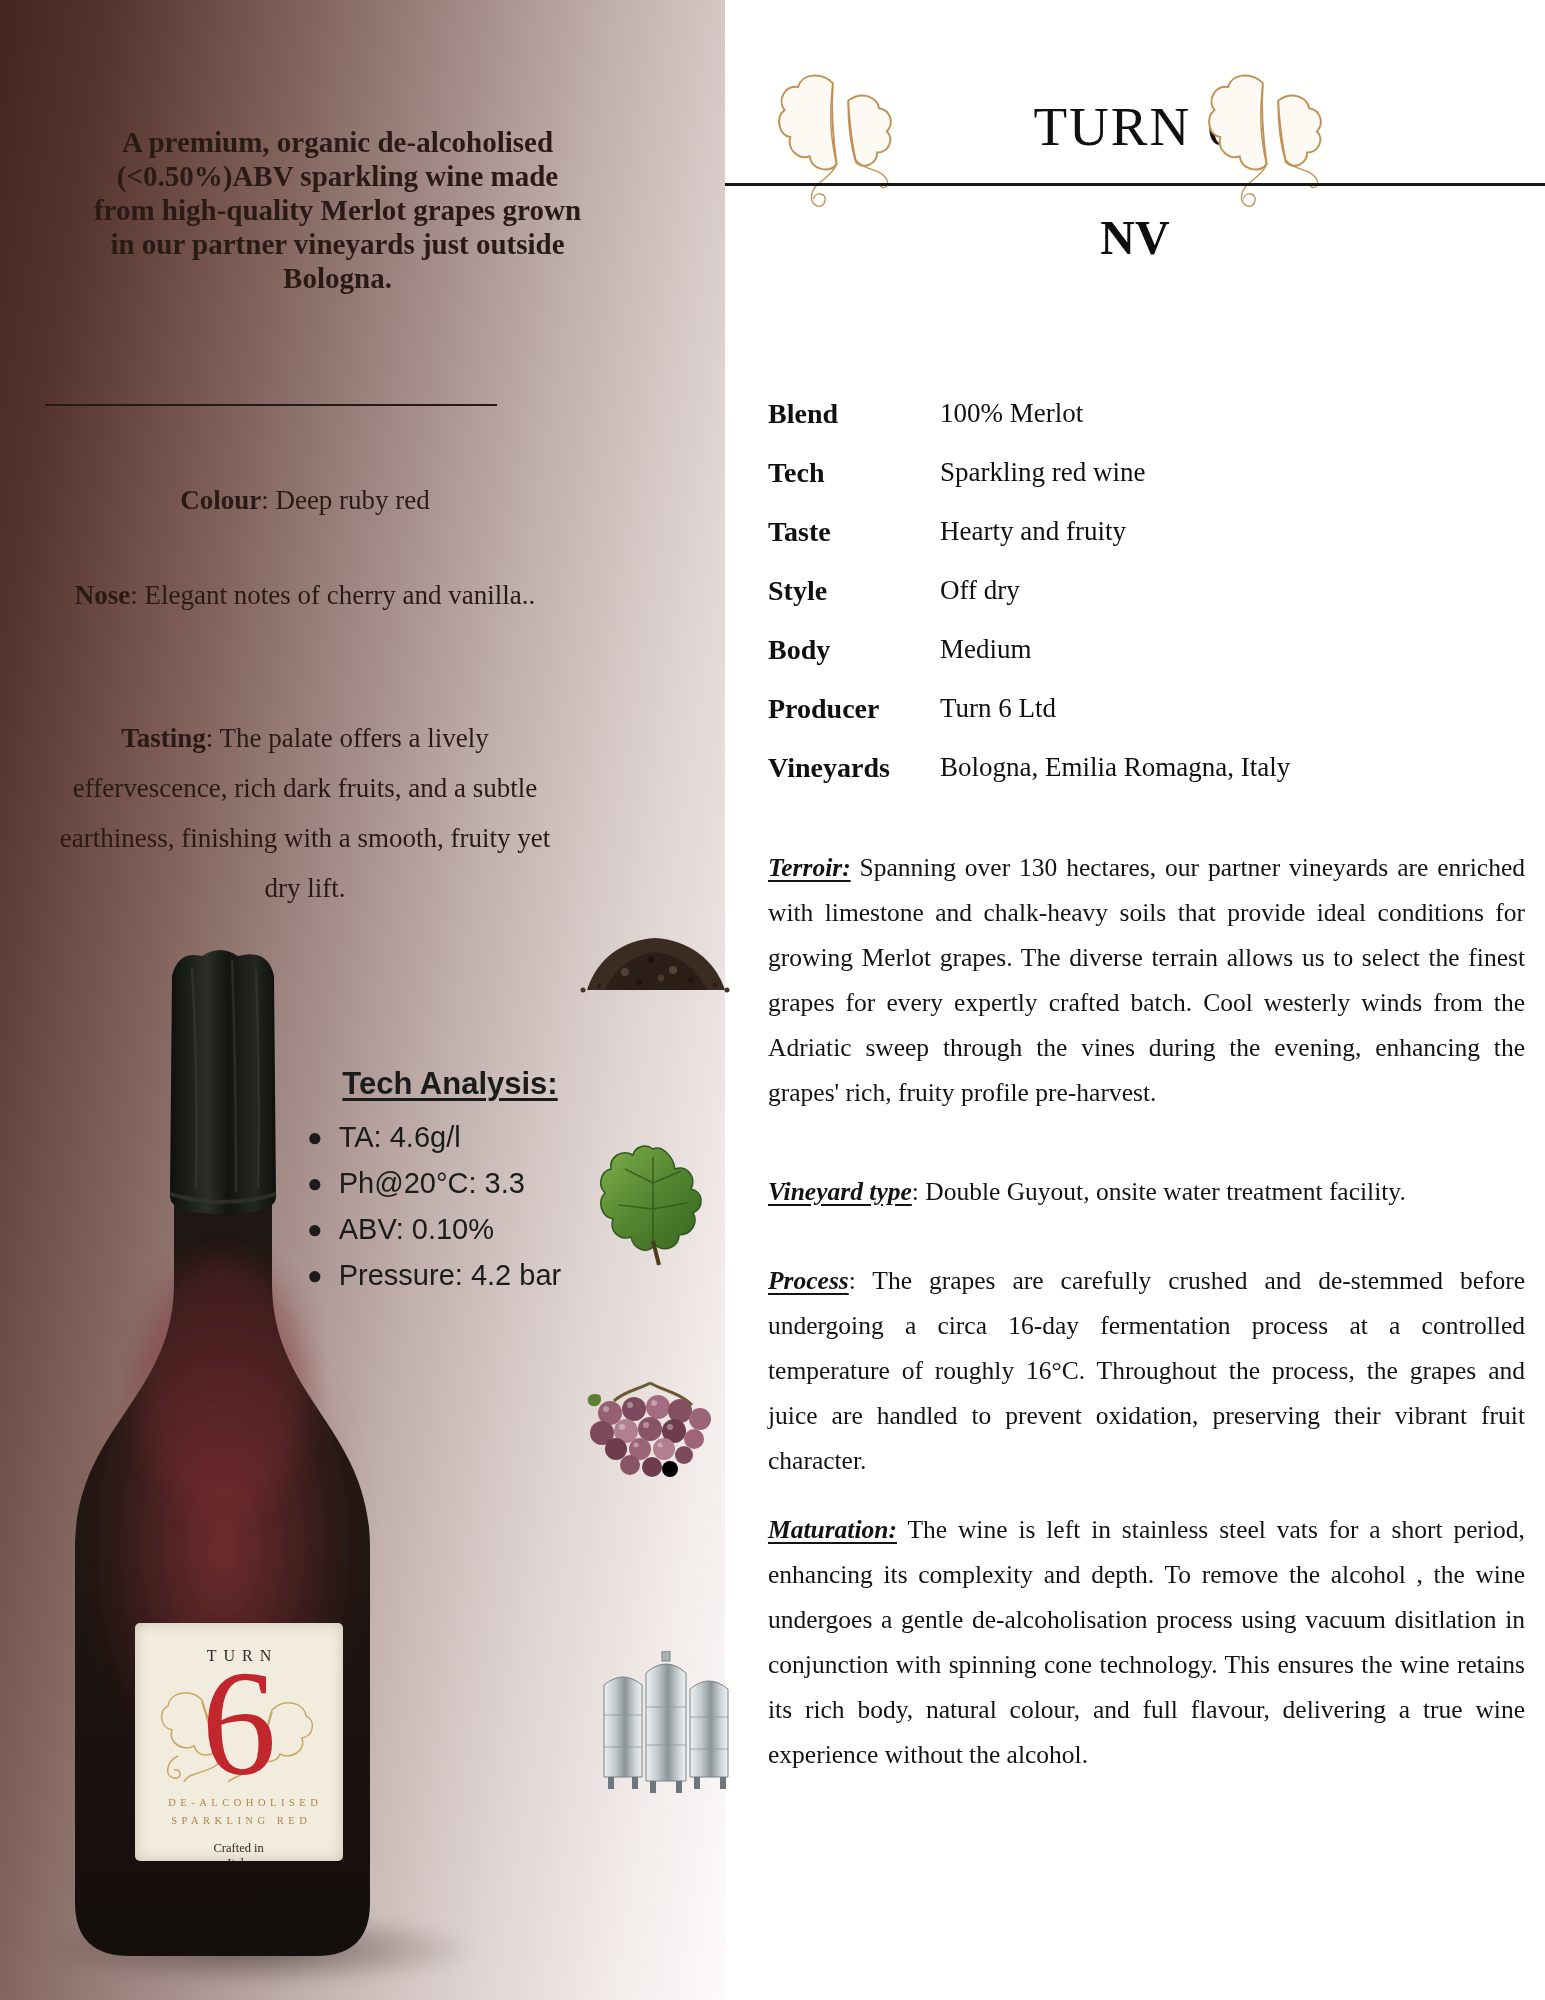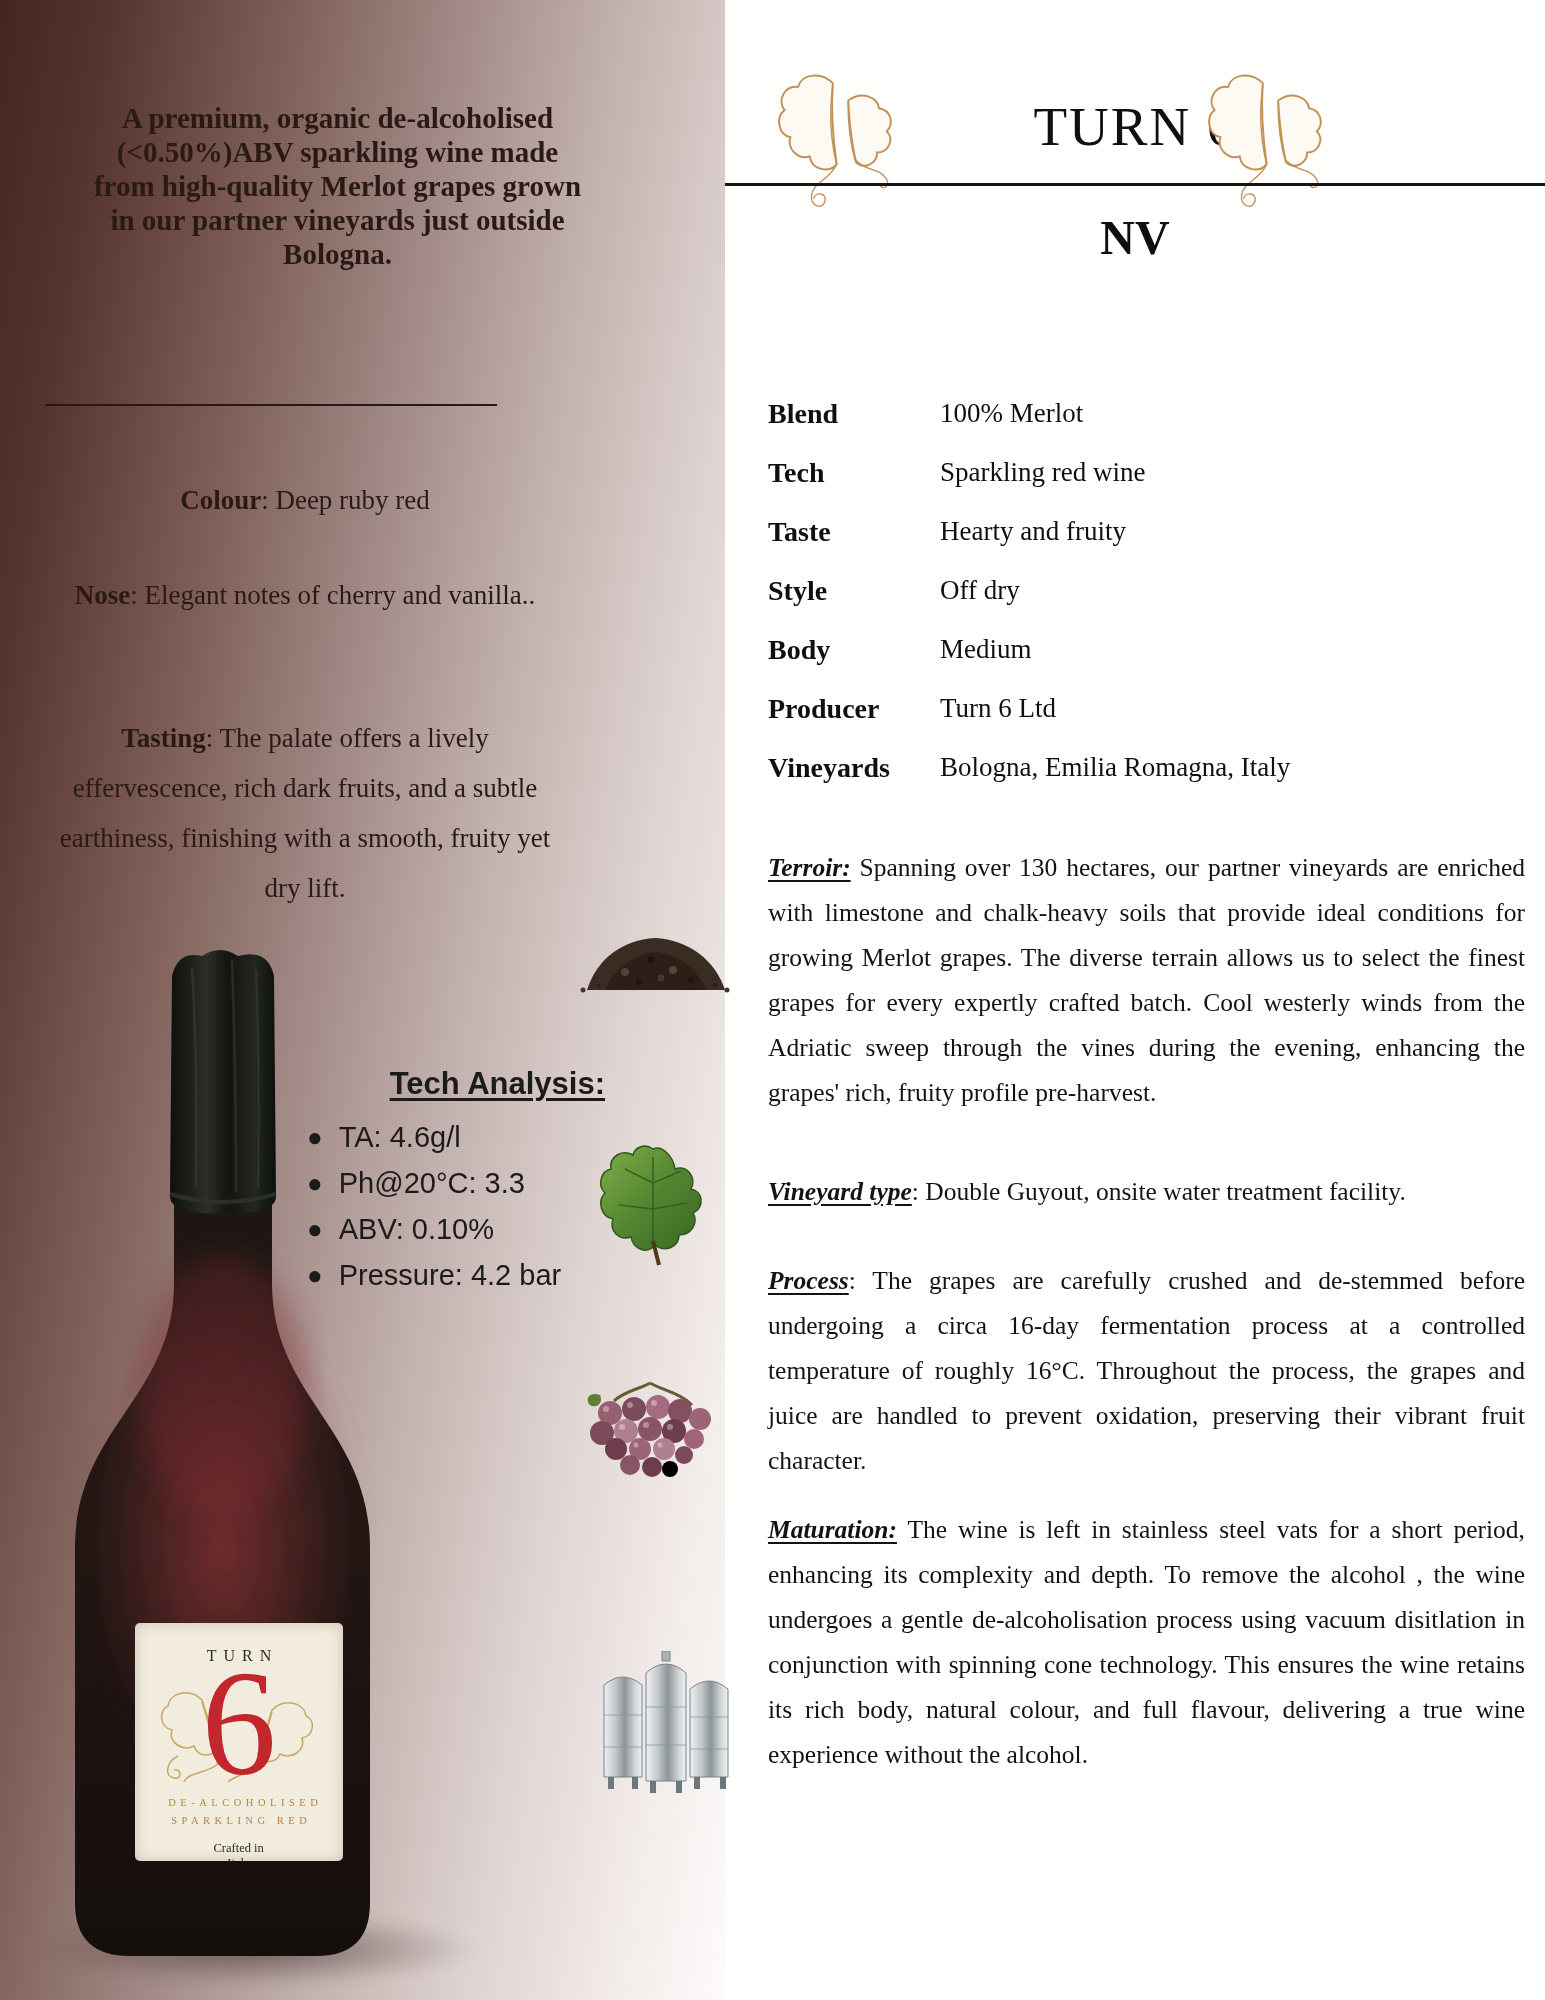--- a/index.html
+++ b/index.html
@@ -3,35 +3,35 @@
 <meta charset="utf-8">
 <style>
   html,body{margin:0;padding:0;background:#ffffff;}
   .page{position:relative;width:1545px;height:2000px;overflow:hidden;
         font-family:"Liberation Serif",serif;background:#ffffff;}
 
   
   .left-panel{position:absolute;left:0;top:0;width:725px;height:2000px;
     background:linear-gradient(99deg,#45261f 0%,#54332c 10%,#7a5a52 26%,
       #a18985 44%,#c3b2af 60%,#ded3d1 75%,#f3edeb 90%,#fdfbfa 100%);}
-  .intro{position:absolute;top:72px;left:85px;width:505px;text-align:center;
+  .intro{position:absolute;top:96px;left:85px;width:505px;text-align:center;
     font-weight:bold;font-size:29px;line-height:34px;color:#2a1a16;}
   .left-divider{position:absolute;top:404px;left:45px;width:452px;height:0;
     border:none;border-top:2px solid #241a17;margin:0;}
   .ldetail{position:absolute;left:55px;width:500px;text-align:center;
     font-size:27px;line-height:50px;color:#2a1a16;}
   .ldetail b{font-weight:bold;}
   .ldetail.colour{top:448px;}
   .ldetail.nose{top:543px;}
   .ldetail.tasting{top:686px;}
 
   
   .tech{position:absolute;left:295px;top:1066px;width:310px;z-index:5;
     font-family:"Liberation Sans",sans-serif;color:#1b1b1b;}
-  .tech h3{margin:0 0 12px 0;text-align:right;font-size:31px;
+  .tech h3{margin:0 0 12px 0;text-align:center;font-size:31px;
     text-decoration:underline;text-decoration-thickness:3px;text-underline-offset:4px;}
   .tech ul{list-style:none;margin:0;padding:0 0 0 12px;}
   .tech li{display:flex;font-size:29px;line-height:46px;}
   .tech .dot{margin-right:16px;font-size:26px;}
 
   
   .bottle-shadow{position:absolute;left:40px;top:1912px;width:440px;height:74px;
     background:radial-gradient(ellipse at center,rgba(38,23,19,.5) 0%,rgba(38,23,19,0) 70%);
     filter:blur(6px);z-index:1;}
   .bottle-wrap{position:absolute;left:60px;top:948px;width:330px;height:1045px;z-index:2;}

